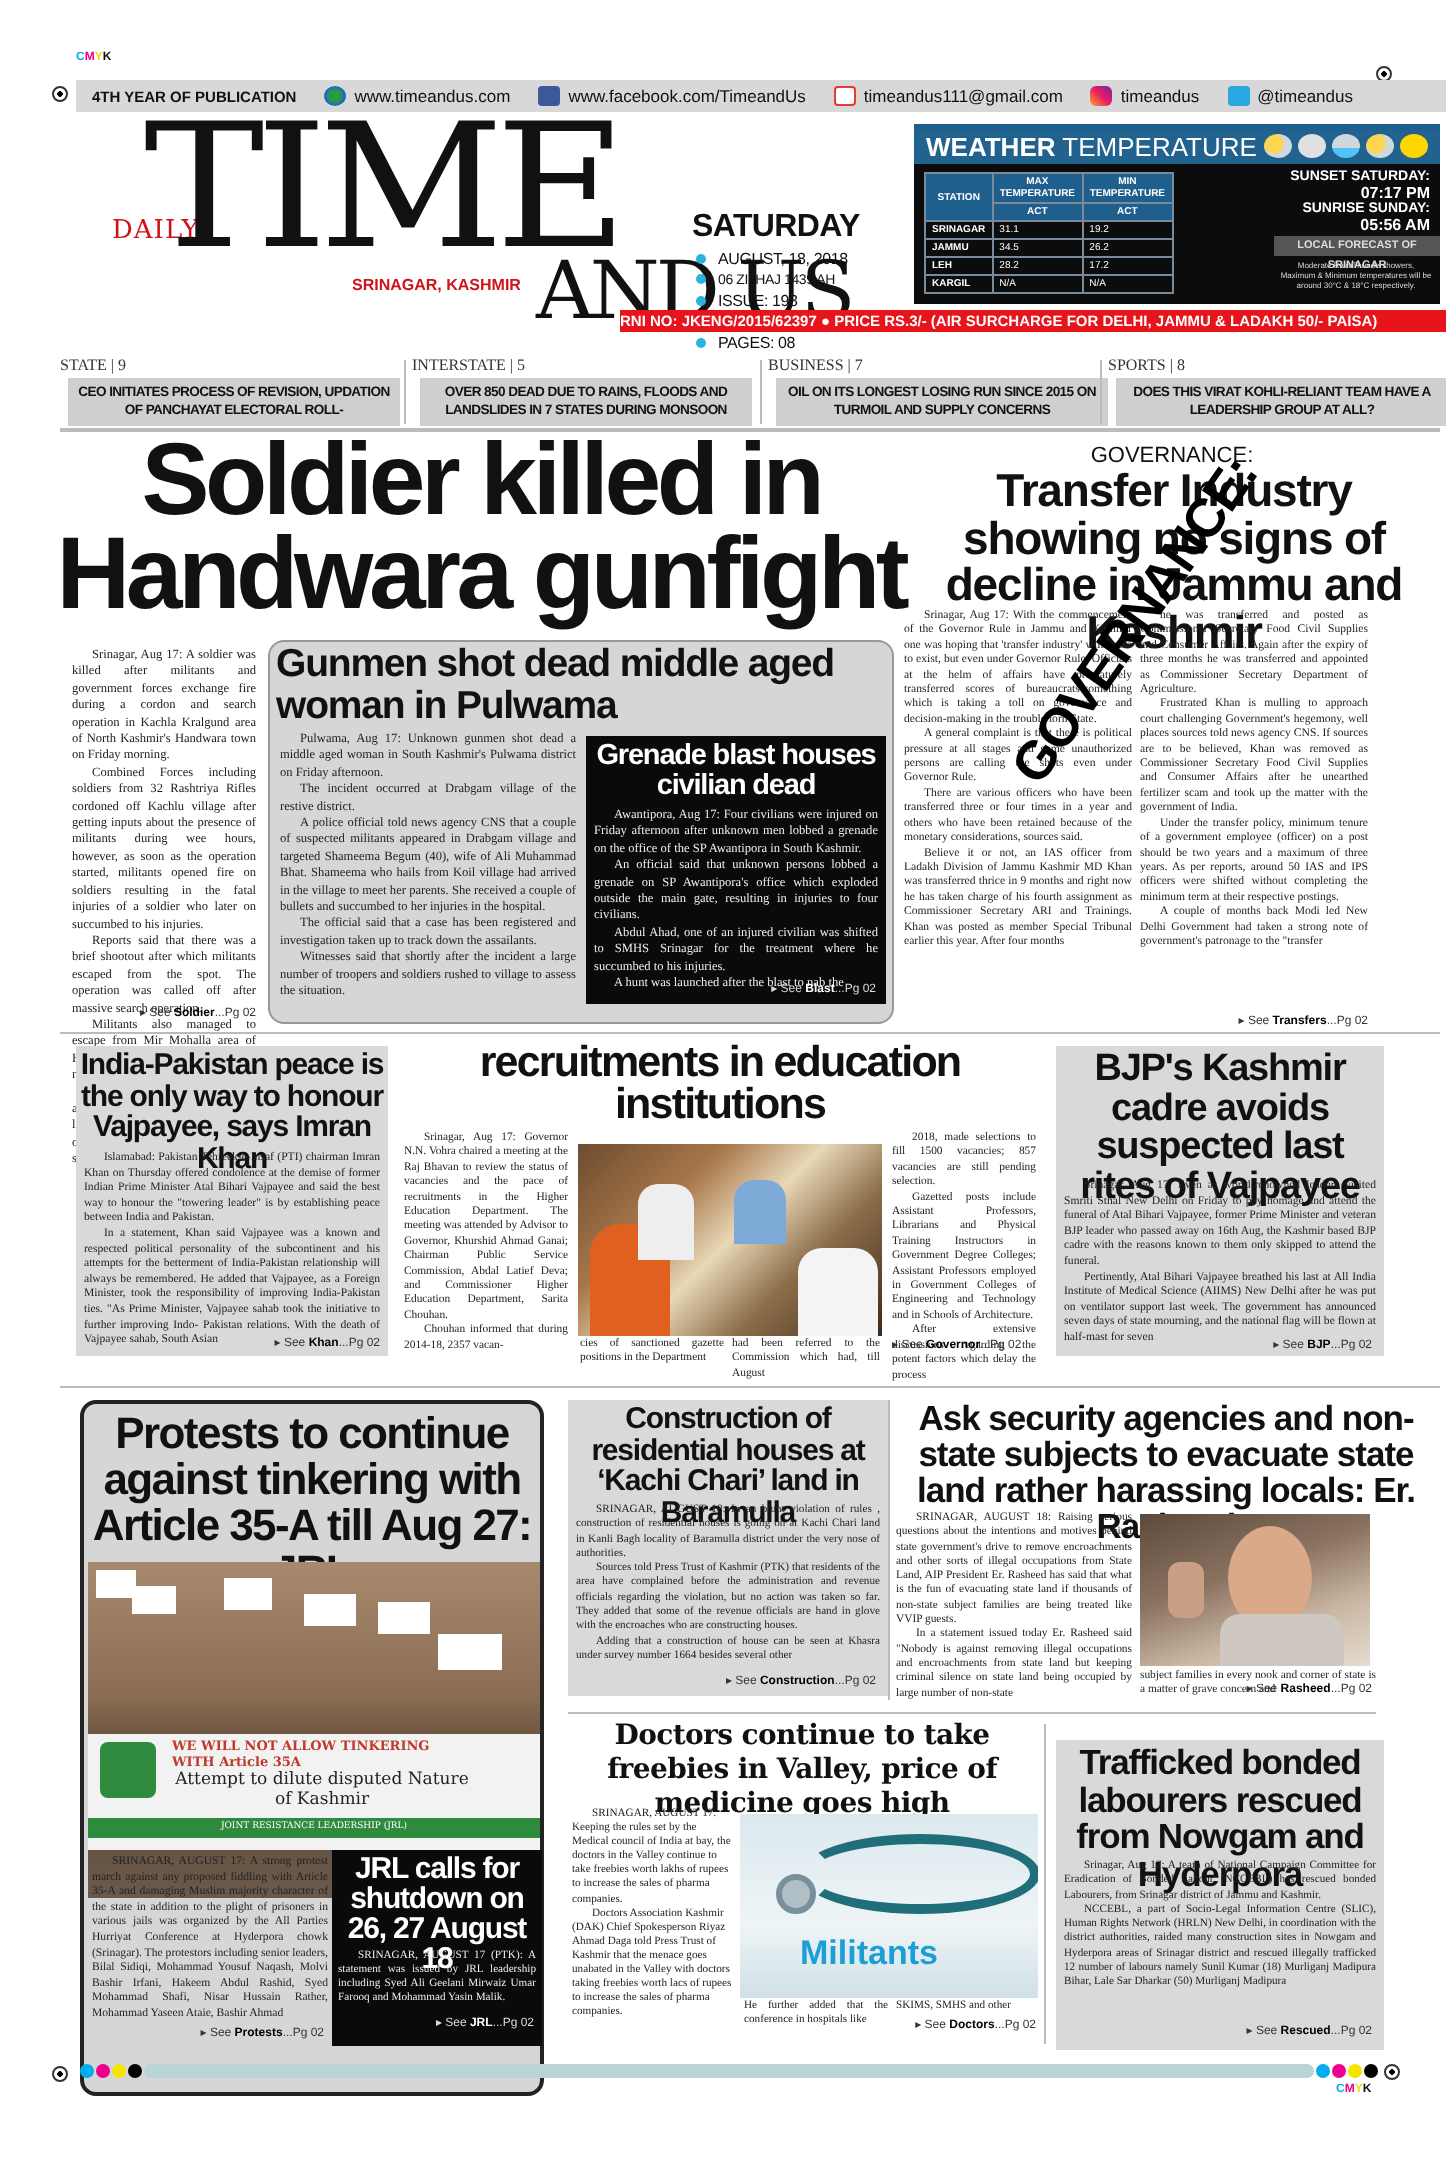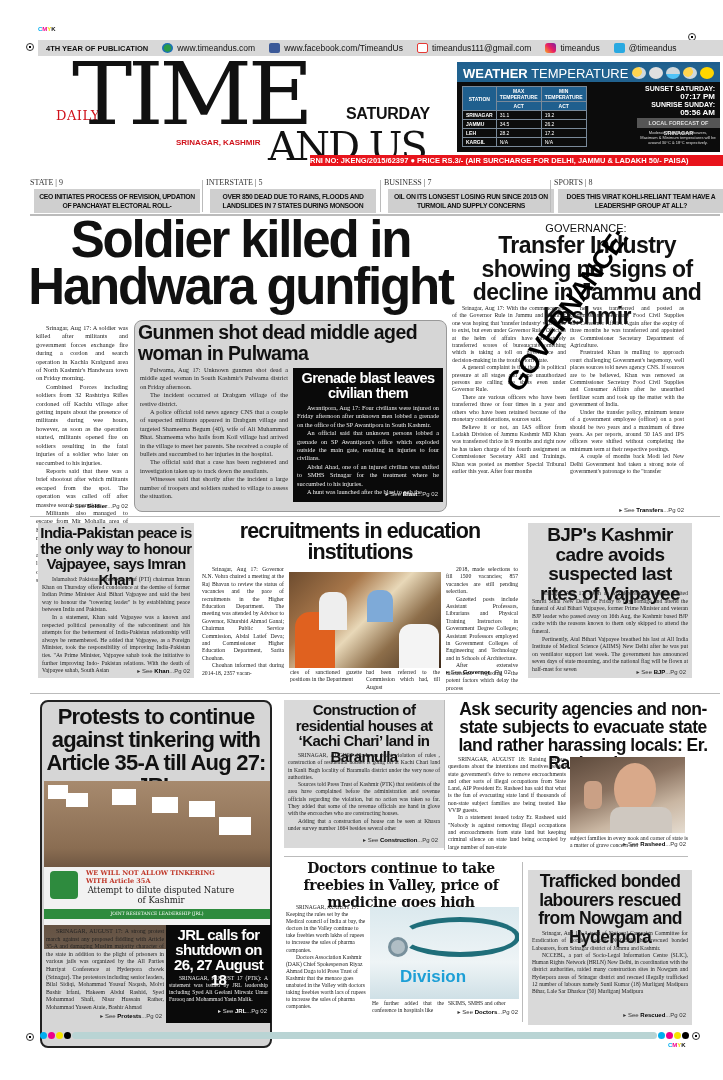--- a/index.html
+++ b/index.html
@@ -64,20 +64,27 @@
   <span><span class="ic" style="background:#29a9e1;"></span><span>@timeandus</span></span>
 </div>
 
 <div class="abs daily">DAILY</div>
 <div class="abs masthead-time">TIME</div>
 <div class="abs masthead-andus">AND US</div>
 <div class="abs place">SRINAGAR, KASHMIR</div>
 
 <div class="abs dateblock">
   <div class="day">SATURDAY</div>
+  <ul>
+    <li>AUGUST, 18, 2018</li>
+    <li style="font-size:7px;">06 ZILHAJ 1439 AH</li>
+    <li>ISSUE: 198</li>
+    <li>VOLUME: 04</li>
+    <li>PAGES: 08</li>
+  </ul>
 </div>
 
 <div class="abs weather">
   <div class="wt"><b>WEATHER</b> <span style="font-weight:normal;">TEMPERATURE</span></div>
   <div class="wicons">
     <span style="background:radial-gradient(circle at 35% 40%,#ffd54f 40%,#cfd8dc 45%);"></span>
     <span style="background:#e0e0e0;"></span>
     <span style="background:linear-gradient(#cfd8dc 60%,#4fc3f7 60%);"></span>
     <span style="background:radial-gradient(circle at 35% 40%,#ffd54f 40%,#cfd8dc 45%);"></span>
     <span style="background:#ffd600;"></span>
@@ -164,21 +171,21 @@
 <div class="abs graybox" style="left:134px;top:320px;width:313px;height:192px;"></div>
 <div class="abs cond" style="left:138px;top:322px;width:305px;font-size:19.5px;line-height:21px;text-align:left;">Gunmen shot dead middle aged woman in Pulwama</div>
 <div class="abs body-text" style="left:140px;top:366px;width:148px;">
   <p>Pulwama, Aug 17: Unknown gunmen shot dead a middle aged woman in South Kashmir's Pulwama district on Friday afternoon.</p>
     <p>The incident occurred at Drabgam village of the restive district.</p>
     <p>A police official told news agency CNS that a couple of suspected militants appeared in Drabgam village and targeted Shameema Begum (40), wife of Ali Muhammad Bhat. Shameema who hails from Koil village had arrived in the village to meet her parents. She received a couple of bullets and succumbed to her injuries in the hospital.</p>
     <p>The official said that a case has been registered and investigation taken up to track down the assailants.</p>
     <p>Witnesses said that shortly after the incident a large number of troopers and soldiers rushed to village to assess the situation.</p>
 </div>
 <div class="abs" style="left:293px;top:368px;width:150px;height:134px;background:#0a0a0a;"></div>
-<div class="abs cond" style="left:296px;top:371px;width:144px;font-size:14.5px;line-height:15px;text-align:center;color:#fff;">Grenade blast leaves civilian them</div>
+<div class="abs cond" style="left:296px;top:371px;width:144px;font-size:14.5px;line-height:15px;text-align:center;color:#fff;">Grenade blast houses civilian dead</div>
 <div class="abs body-text" style="left:297px;top:404px;width:142px;color:#eee;">
   <p>Awantipora, Aug 17: Four civilians were injured on Friday afternoon after unknown men lobbed a grenade on the office of the SP Awantipora in South Kashmir.</p>
     <p>An official said that unknown persons lobbed a grenade on SP Awantipora's office which exploded outside the main gate, resulting in injuries to four civilians.</p>
     <p>Abdul Ahad, one of an injured civilian was shifted to SMHS Srinagar for the treatment where he succumbed to his injuries.</p>
     <p>A hunt was launched after the blast to nab the</p>
 </div>
 <div class="abs see" style="left:297px;top:490px;width:141px;color:#ddd;">▸ <span>See </span><b style="color:#fff">Blast</b><span>...Pg 02</span></div>
 
 <div class="abs sans" style="left:450px;top:222px;width:272px;font-size:11px;text-align:center;">GOVERNANCE:</div>
 <div class="abs cond" style="left:452px;top:234px;width:270px;font-size:23px;line-height:23.5px;text-align:center;">Transfer Industry showing no signs of decline in Jammu and Kashmir</div>
@@ -288,21 +295,21 @@
 <div class="abs hrule" style="left:284px;top:856px;width:404px;height:1px;"></div>
 
 <div class="abs" style="left:282px;top:860px;width:238px;font-family:'DejaVu Serif',serif;font-weight:bold;font-size:14px;line-height:17px;text-align:center;letter-spacing:-0.3px;">Doctors  continue to take freebies in Valley, price of medicine goes high</div>
 <div class="abs body-text" style="left:286px;top:904px;width:82px;font-size:5.6px;line-height:7.1px;text-align:left;">
   <p>SRINAGAR, AUGUST 17: Keeping the rules set by the Medical council of India at bay, the doctors in the Valley continue to take freebies worth lakhs of rupees to increase the sales of pharma companies.</p>
     <p>Doctors Association Kashmir (DAK) Chief Spokesperson Riyaz Ahmad Daga told Press Trust of Kashmir that the menace goes unabated in the Valley with doctors taking freebies worth lacs of rupees to increase the sales of pharma companies.</p>
 </div>
 <div class="abs photo" style="left:370px;top:907px;width:149px;height:92px;background:linear-gradient(180deg,#dbe9ee 0%,#eef4f6 60%,#cfe0e6 100%);">
   <div style="position:absolute;left:30px;top:10px;width:120px;height:40px;border:5px solid #1f6e7a;border-radius:50%;border-left-color:transparent;"></div>
   <div style="position:absolute;left:18px;top:30px;width:20px;height:20px;border-radius:50%;background:#b0bec5;border:3px solid #78909c;"></div>
-  <div style="position:absolute;left:30px;top:60px;width:100px;font-family:'Liberation Sans',sans-serif;font-weight:900;font-size:17px;color:#1d9fd6;">Division</div>
+  <div style="position:absolute;left:30px;top:60px;width:100px;font-family:'Liberation Sans',sans-serif;font-weight:900;font-size:17px;color:#1d9fd6;">Militants</div>
 </div>
 <div class="abs body-text" style="left:372px;top:1000px;width:72px;font-size:5.6px;line-height:7.1px;">He further added that the conference in hospitals like</div>
 <div class="abs body-text" style="left:448px;top:1000px;width:70px;font-size:5.6px;line-height:7.1px;">SKIMS, SMHS and other</div>
 <div class="abs see" style="left:448px;top:1008px;width:70px;">▸ <span>See </span><b>Doctors</b><span>...Pg 02</span></div>
 
 <div class="abs vsep" style="left:522px;top:862px;height:160px;"></div>
 <div class="abs shade" style="left:528px;top:870px;width:164px;height:155px;"></div>
 <div class="abs cond" style="left:530px;top:872px;width:160px;font-size:17.5px;line-height:18.5px;text-align:center;">Trafficked bonded labourers rescued from Nowgam and Hyderpora</div>
 <div class="abs body-text" style="left:532px;top:930px;width:156px;font-size:5.6px;line-height:7.3px;">
   <p>Srinagar, Aug 17: A team of National Campaign Committee for Eradication of Bonded Labour (NCCEBL) has rescued bonded Labourers, from Srinagar district of Jammu and Kashmir.</p>

